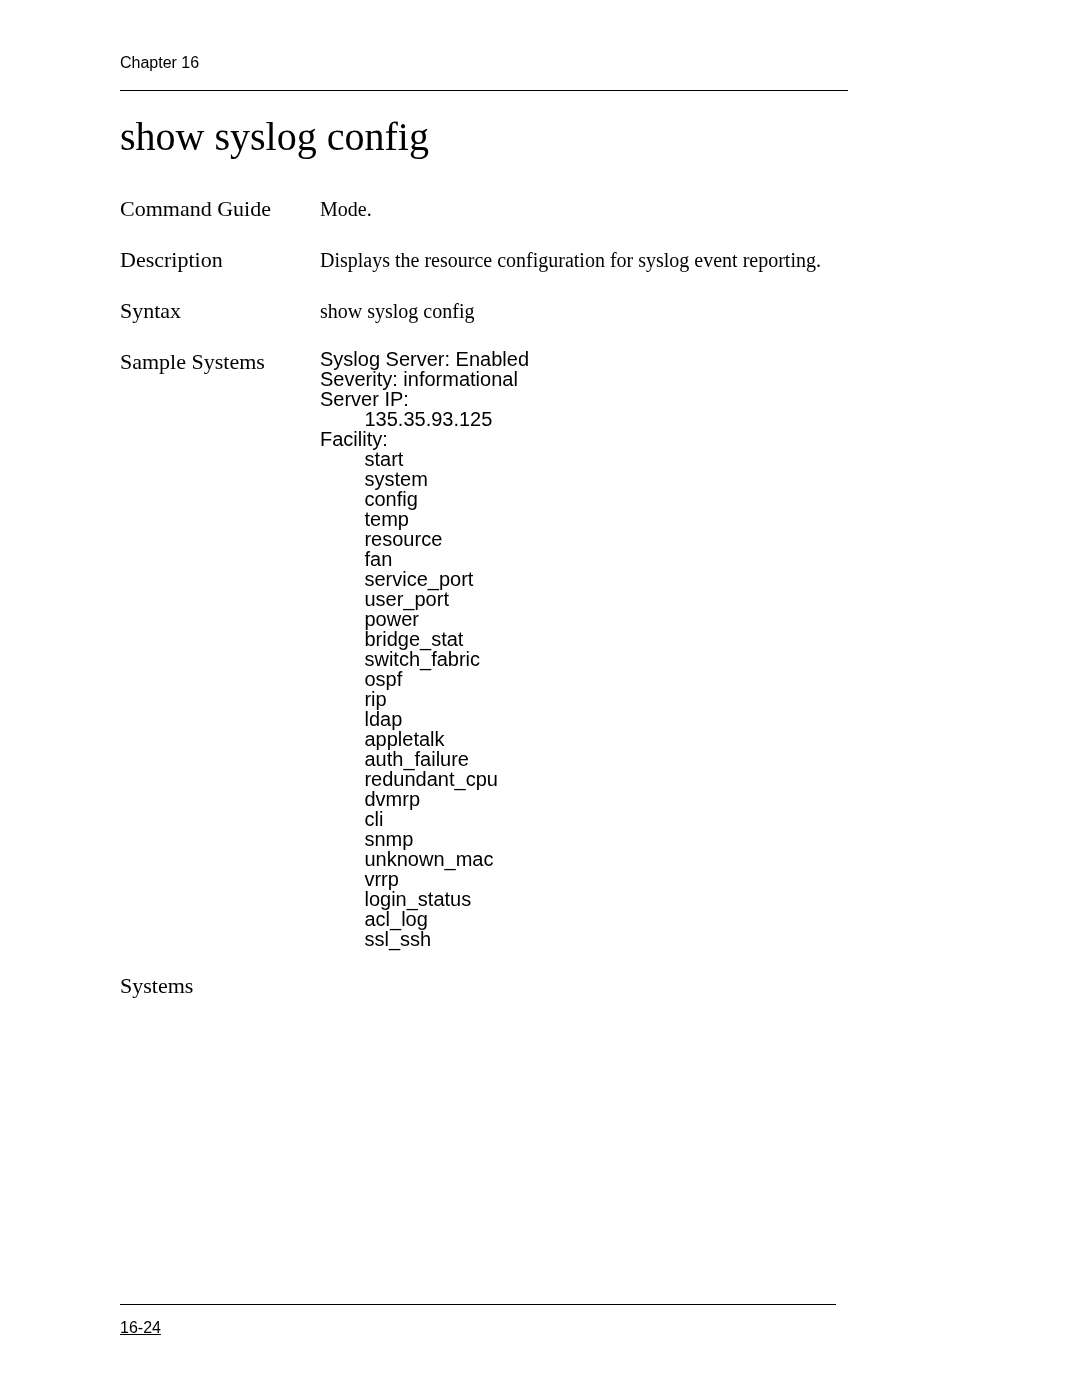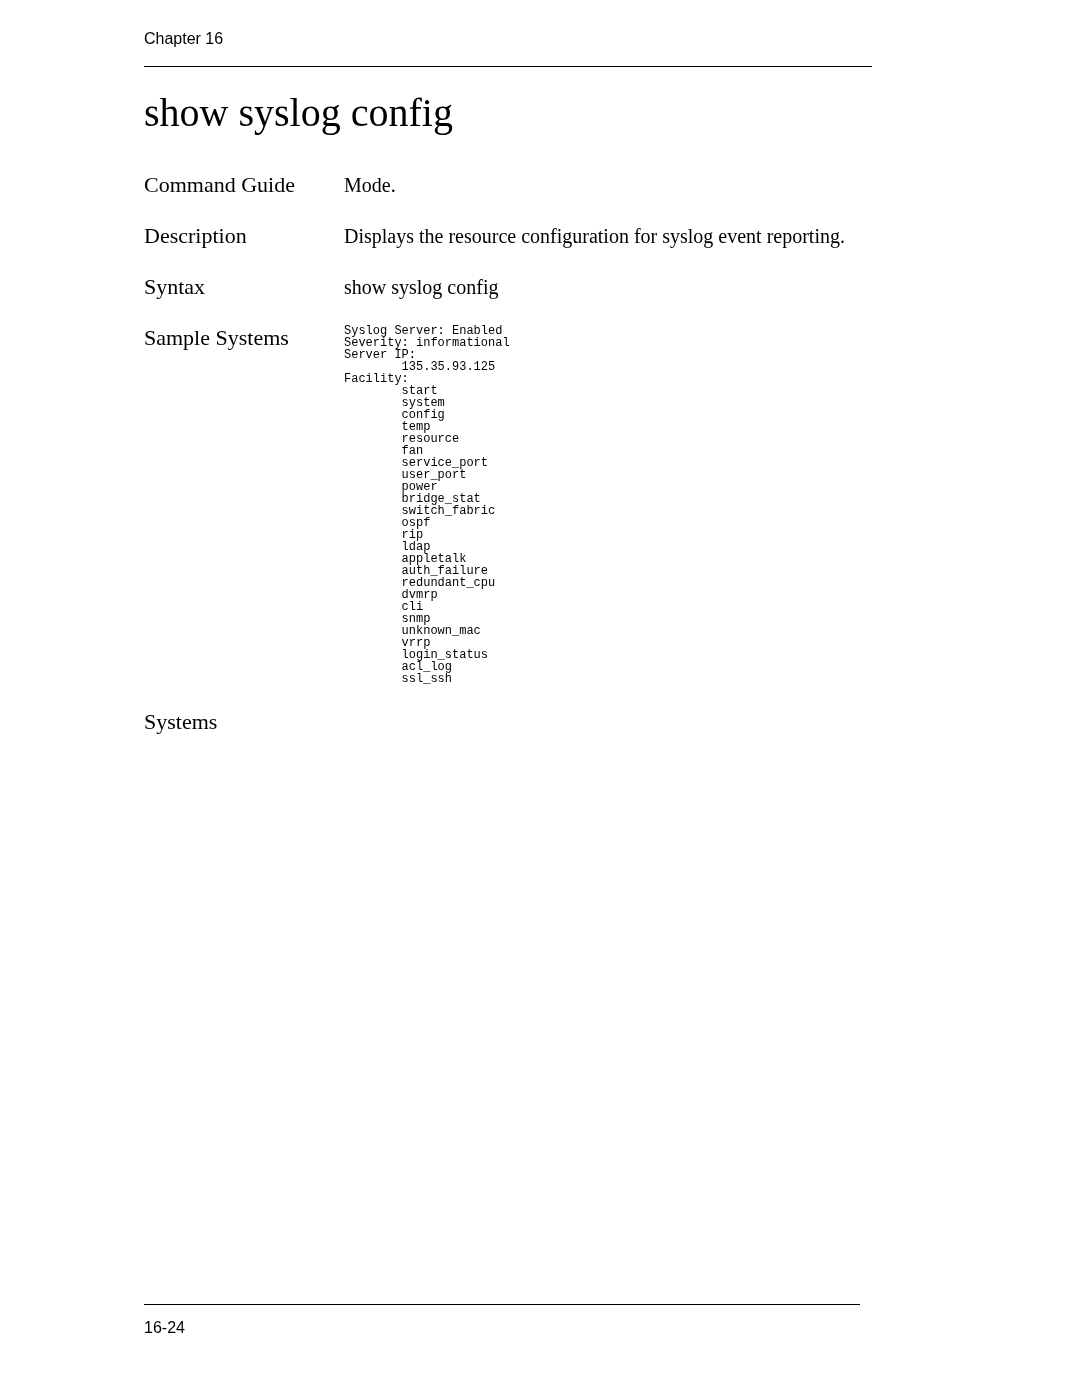--- a/index.html
+++ b/index.html
@@ -10,22 +10,21 @@
     height: 1397px;
     background: #ffffff;
     font-family: "Times New Roman", Times, serif;
     color: #000000;
   }
   .page {
     position: relative;
     width: 968px;
     height: 1397px;
     box-sizing: border-box;
-    padding: 30px 120px 0 120px;
-    margin-left: 24px;
+    padding: 54px 120px 0 120px;
   }
   .chapter-header {
     font-family: Arial, Helvetica, sans-serif;
     font-size: 16px;
     margin-bottom: 18px;
   }
   .rule-top {
     border: none;
     border-top: 1.5px solid #000;
     margin: 0 0 22px 0;
@@ -47,30 +46,31 @@
     font-size: 22px;
     font-family: "Times New Roman", Times, serif;
   }
   .row .value {
     flex: 1 1 auto;
     font-size: 20px;
     font-family: "Times New Roman", Times, serif;
     line-height: 1.35;
   }
   .sample-block {
-    font-family: Liberation Mono, monospace;
-    font-size: 12px;
+    font-family: Liberation Sans, sans-serif;
+    font-size: 20px;
     line-height: 1.0;
     white-space: pre;
   }
   .footer {
     position: absolute;
     left: 120px;
     right: 132px;
     bottom: 60px;
+    text-decoration: underline;
   }
   .rule-bottom {
     border: none;
     border-top: 1px solid #000;
     margin: 0 0 14px 0;
   }
   .footer-line {
     display: flex;
     justify-content: space-between;
     font-family: Arial, Helvetica, sans-serif;

